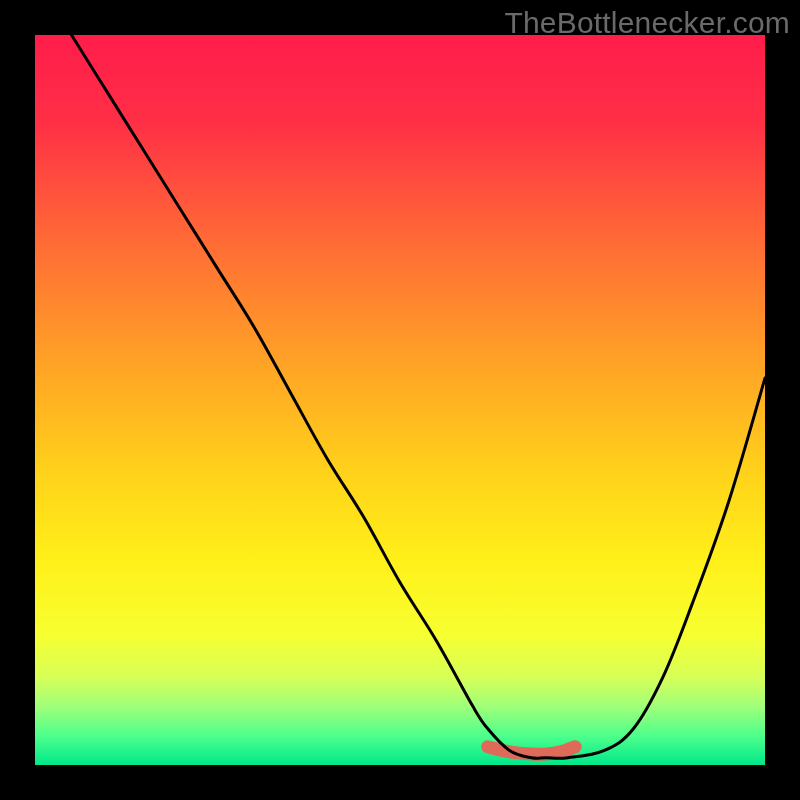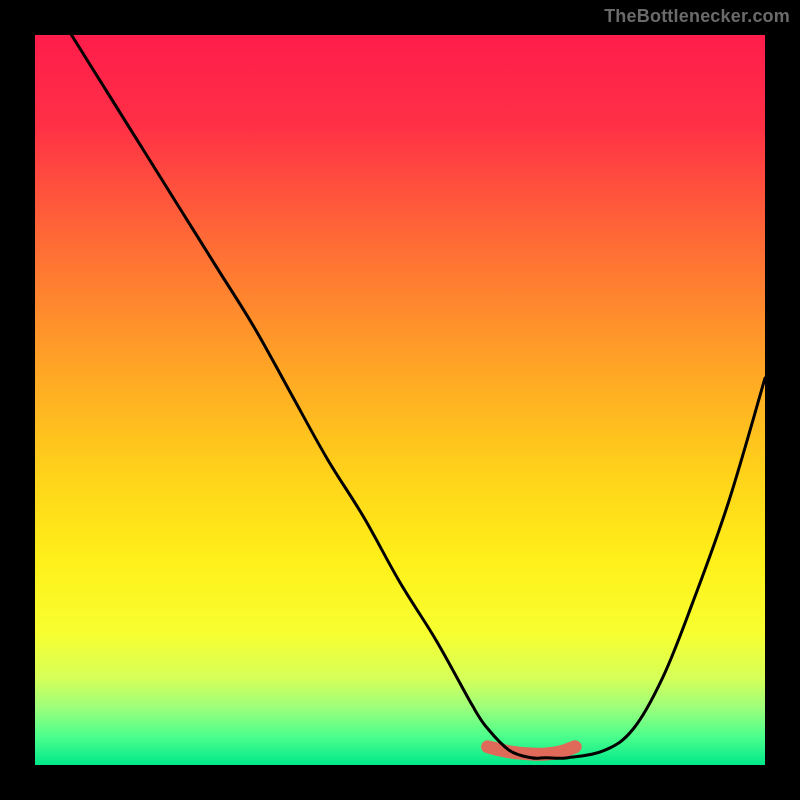--- a/index.html
+++ b/index.html
@@ -9,22 +9,22 @@
     height: 800px;
     background: #000;
     position: relative;
     font-family: Arial, Helvetica, sans-serif;
   }
   .watermark {
     position: absolute;
     top: 6px;
     right: 10px;
     color: #6a6a6a;
-    font-size: 18px;
-    font-weight: 700;
+    font-size: 30px;
+    font-weight: 400;
     z-index: 10;
     letter-spacing: 0.2px;
   }
   .plot-frame {
     position: absolute;
     left: 35px;
     top: 35px;
     width: 730px;
     height: 730px;
     background: #000;

